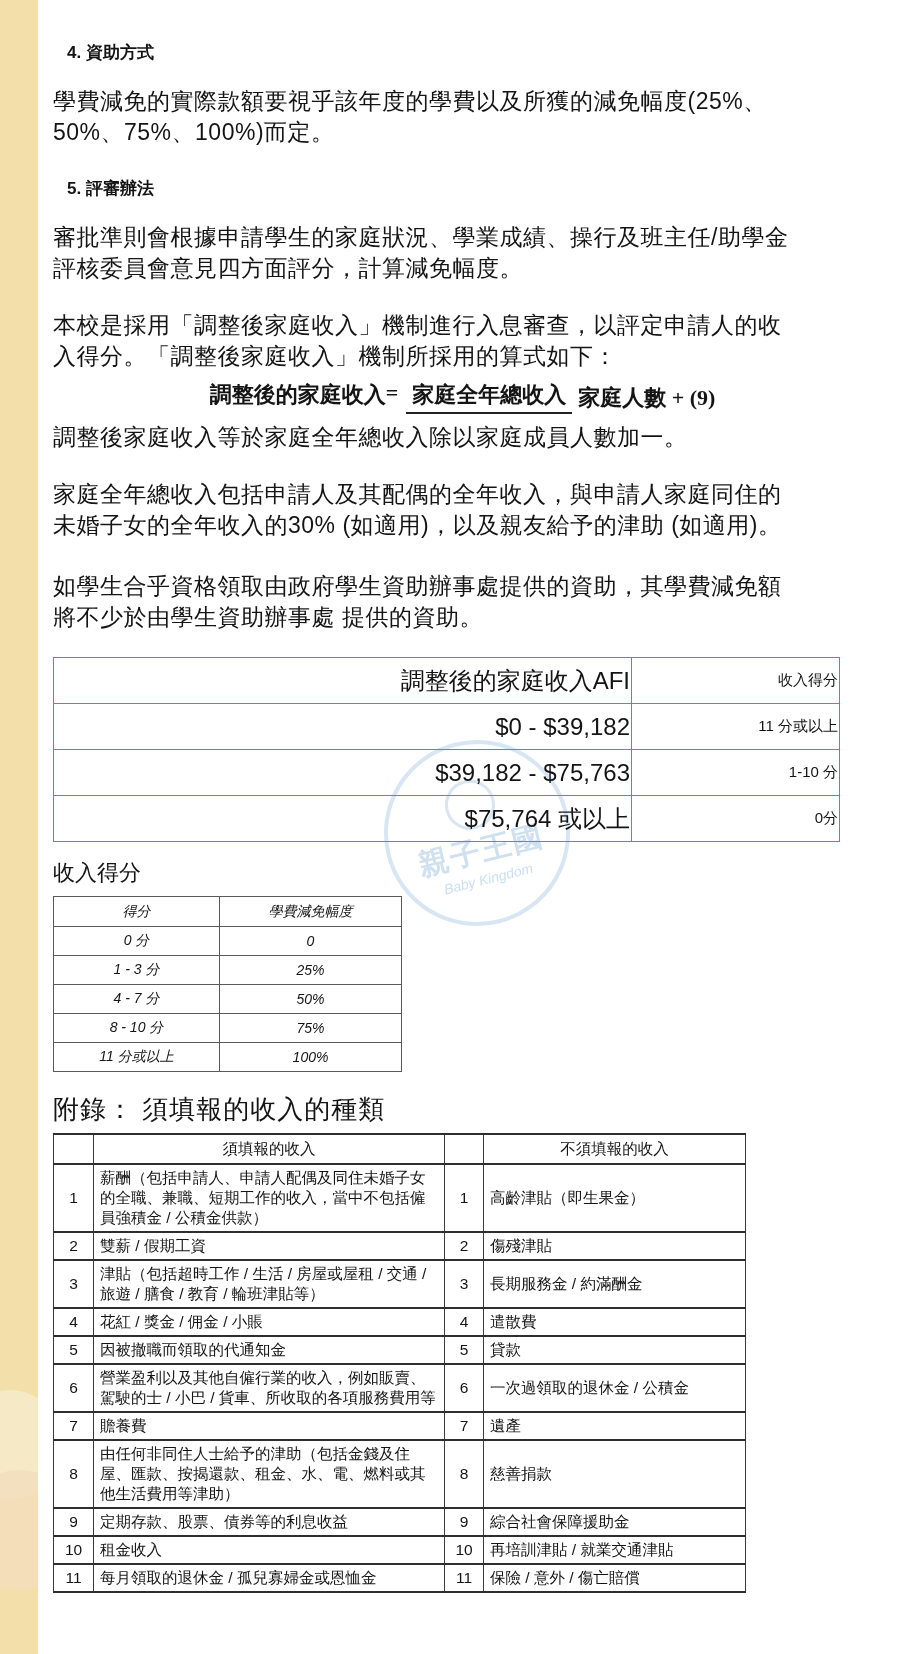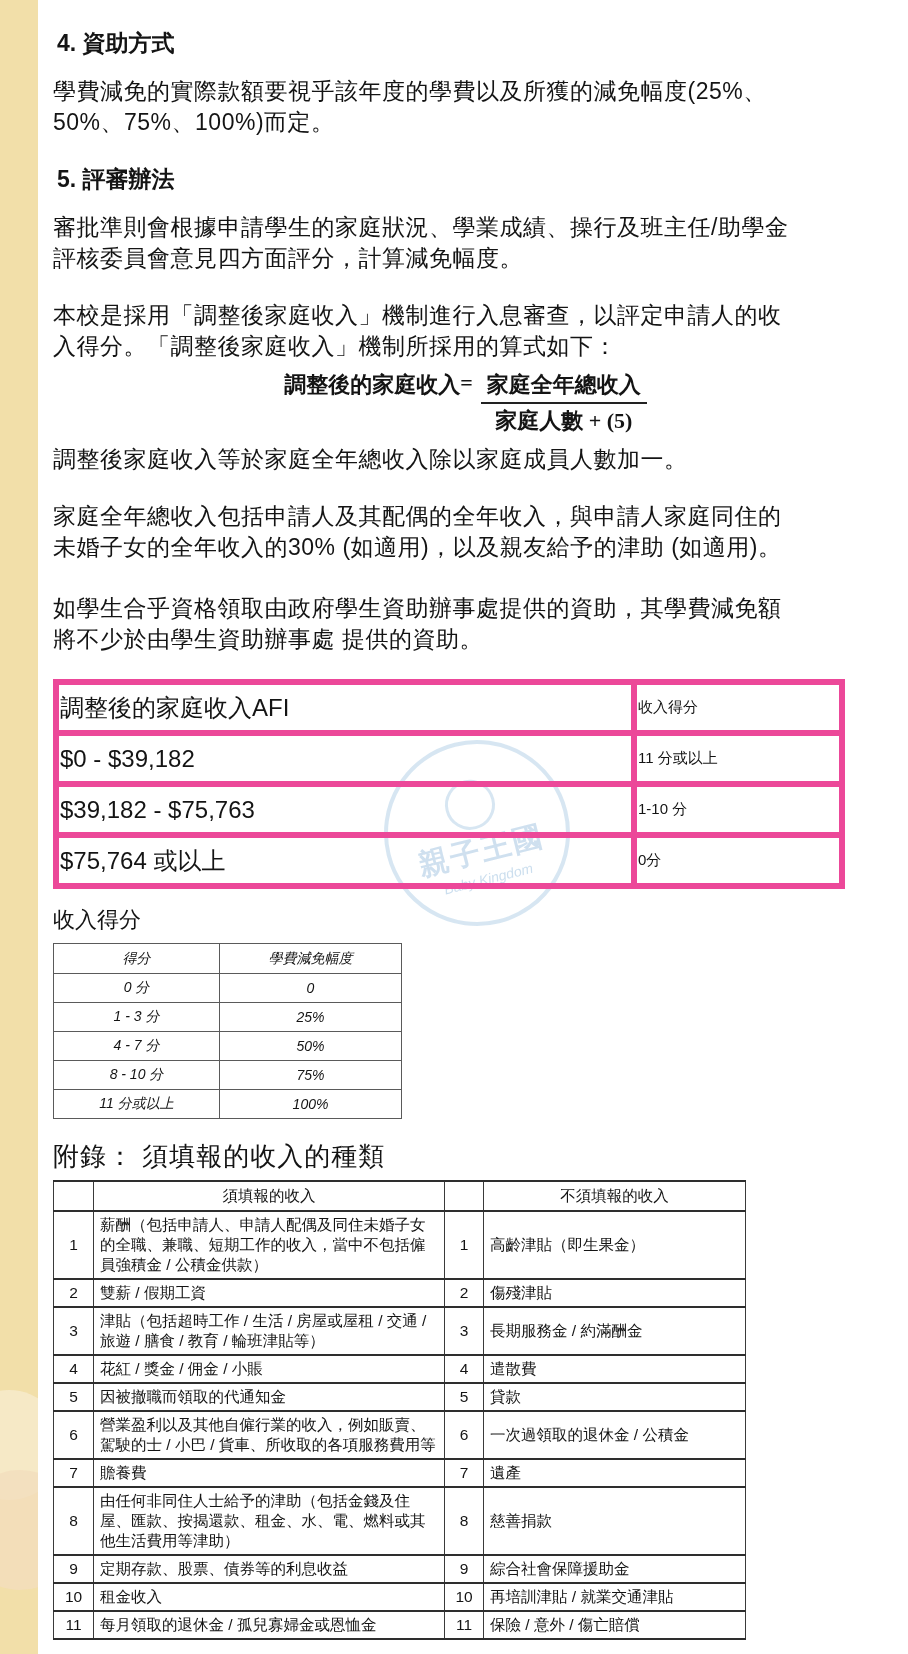--- a/index.html
+++ b/index.html
@@ -12,37 +12,37 @@
     position:absolute;left:0;top:0;width:38px;height:1654px;
     background:#f2dfa9;overflow:hidden;z-index:2;
   }
   .edge-blob1{position:absolute;left:-46px;top:1390px;width:110px;height:110px;border-radius:50%;
     background:#f7ecd0;opacity:.75;}
   .edge-blob2{position:absolute;left:-40px;top:1470px;width:120px;height:120px;border-radius:50%;
     background:#f3ddbd;opacity:.8;}
   .content{
     position:relative;z-index:1;margin-left:53px;width:800px;padding-top:24px;
   }
-  .h-sec{font-size:23px;font-weight:bold;line-height:30px;margin:4px;}
+  .h-sec{font-size:17px;font-weight:bold;line-height:30px;margin:14px;}
   .para{font-size:23px;line-height:31px;margin:18px 0 0 0;width:745px;letter-spacing:.5px;}
   .gap26{margin-top:26px;}
   .gap30{margin-top:30px;}
   
   .formula{
     width:745px;margin-top:8px;display:flex;justify-content:center;
     font-family:"Liberation Serif","DejaVu Serif",serif;font-size:22px;font-weight:bold;
     transform:translateX(40px);
   }
-  .frac{display:inline-flex;flex-direction:column;align-items:center;margin-left:8px;}
+  .frac{display:inline-flex;flex-direction:row;align-items:center;margin-left:8px;}
   .frac .num{padding:0 6px 2px 6px;border-bottom:2px solid #222;}
   .frac .den{padding:2px 6px 0 6px;}
   
   table{border-collapse:collapse;}
   .afi-table{margin-top:24px;width:786px;table-layout:fixed;}
-  .afi-table td{border:6px solid #ec4899;text-align:left;vertical-align:middle;}
+  .afi-table td{border:1px solid #ec4899;text-align:right;vertical-align:middle;}
   .afi-table col.c1{width:578px;}
   .afi-table col.c2{width:208px;}
   .afi-table .big{font-size:24px;height:43px;}
   .afi-table .hd{height:43px;}
   .afi-table .small{font-size:15px;}
   .afi-table tr.r{height:38px;}
   
   .score-heading{font-size:22px;margin-top:16px;}
   .score-table{margin-top:8px;width:348px;table-layout:fixed;font-size:14px;}
   .score-table td{border:1px solid #5a5a5a;text-align:center;vertical-align:middle;height:26px;font-style:italic;}
@@ -97,21 +97,21 @@
 
   <div class="h-sec gap26">5. 評審辦法</div>
   <p class="para">審批準則會根據申請學生的家庭狀況、學業成績、操行及班主任/助學金評核委員會意見四方面評分，計算減免幅度。</p>
   <p class="para gap26">本校是採用「調整後家庭收入」機制進行入息審查，以評定申請人的收入得分。「調整後家庭收入」機制所採用的算式如下：</p>
 
   <div class="formula">
     <span>調整後的家庭收入</span>
       <span>=</span>
     <span class="frac">
       <span class="num">家庭全年總收入</span>
-      <span class="den">家庭人數 + (5)</span>
+      <span class="den">家庭人數 + (9)</span>
     </span>
   </div>
 
   <p class="para" style="margin-top:8px;font-family:Liberation Serif, serif;">調整後家庭收入等於家庭全年總收入除以家庭成員人數加一。</p>
   <p class="para gap26">家庭全年總收入包括申請人及其配偶的全年收入，與申請人家庭同住的未婚子女的全年收入的30% (如適用)，以及親友給予的津助 (如適用)。</p>
   <p class="para gap30">如學生合乎資格領取由政府學生資助辦事處提供的資助，其學費減免額將不少於由學生資助辦事處 提供的資助。</p>
 
   <table class="afi-table">
     <colgroup>
         <col class="c1">

